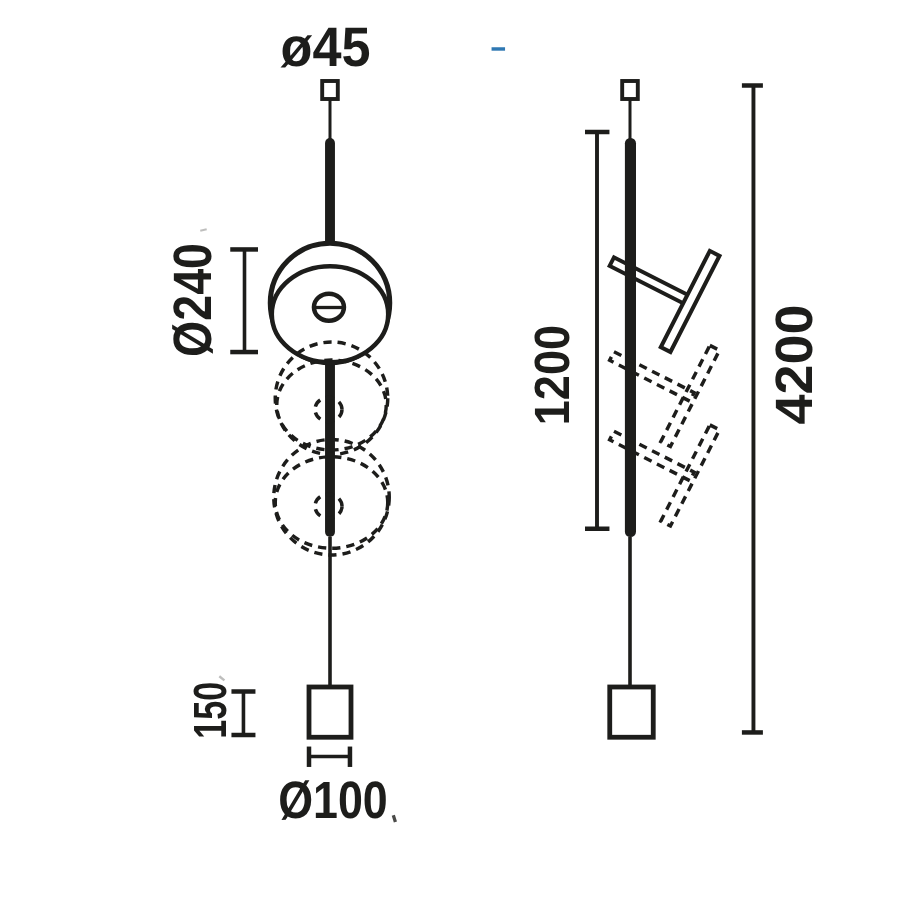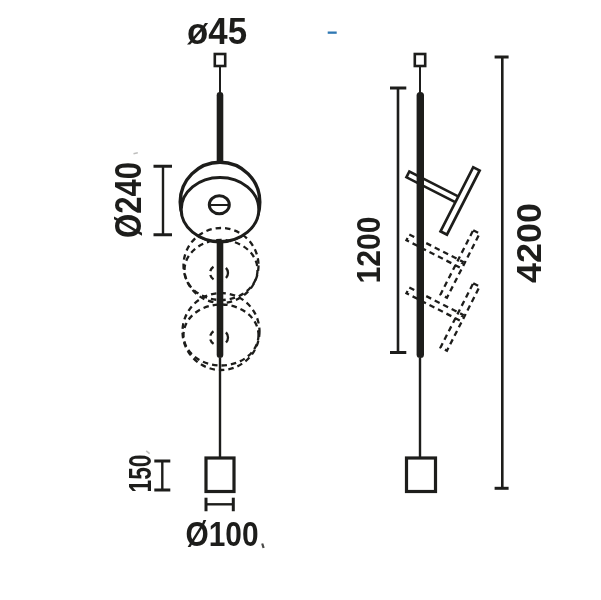--- a/index.html
+++ b/index.html
@@ -6,21 +6,20 @@
     margin: 0;
     padding: 0;
     background: #ffffff;
   }
   .canvas {
     position: relative;
     width: 601px;
     height: 600px;
     background: #ffffff;
     overflow: hidden;
-    border-radius: 26px;
   }
   svg { display: block; }
   .ink-line {
     stroke: #1d1d1b;
     fill: none;
     stroke-linecap: butt;
   }
   .outline {
     stroke: #1d1d1b;
     fill: #ffffff;

